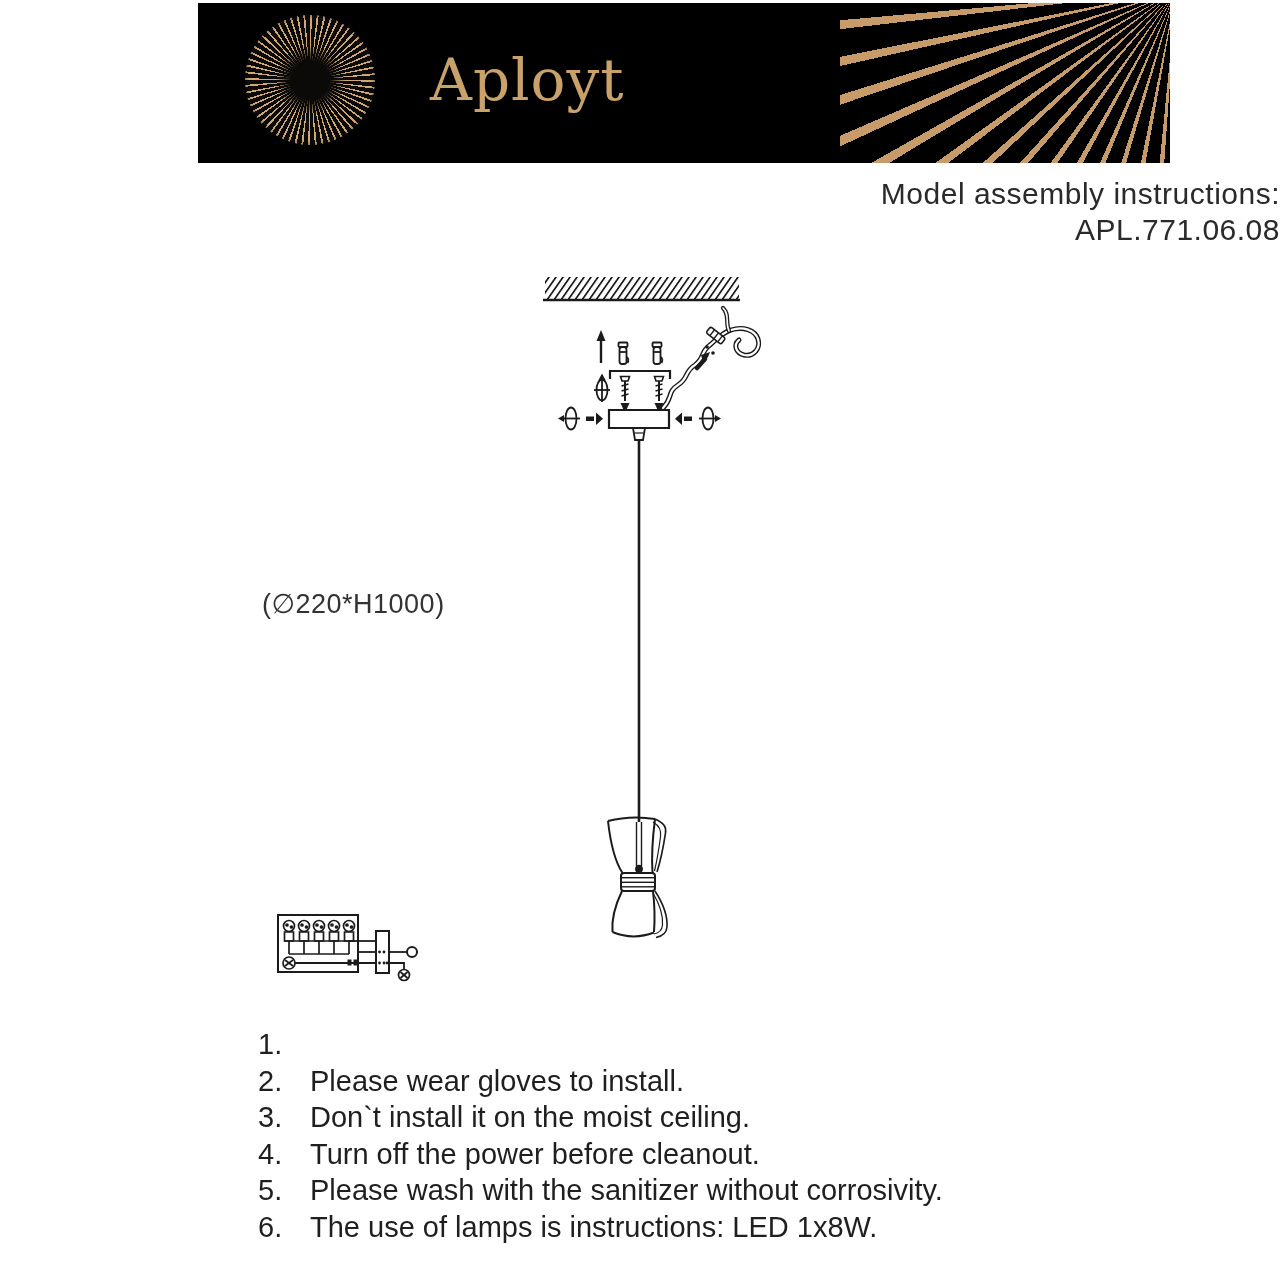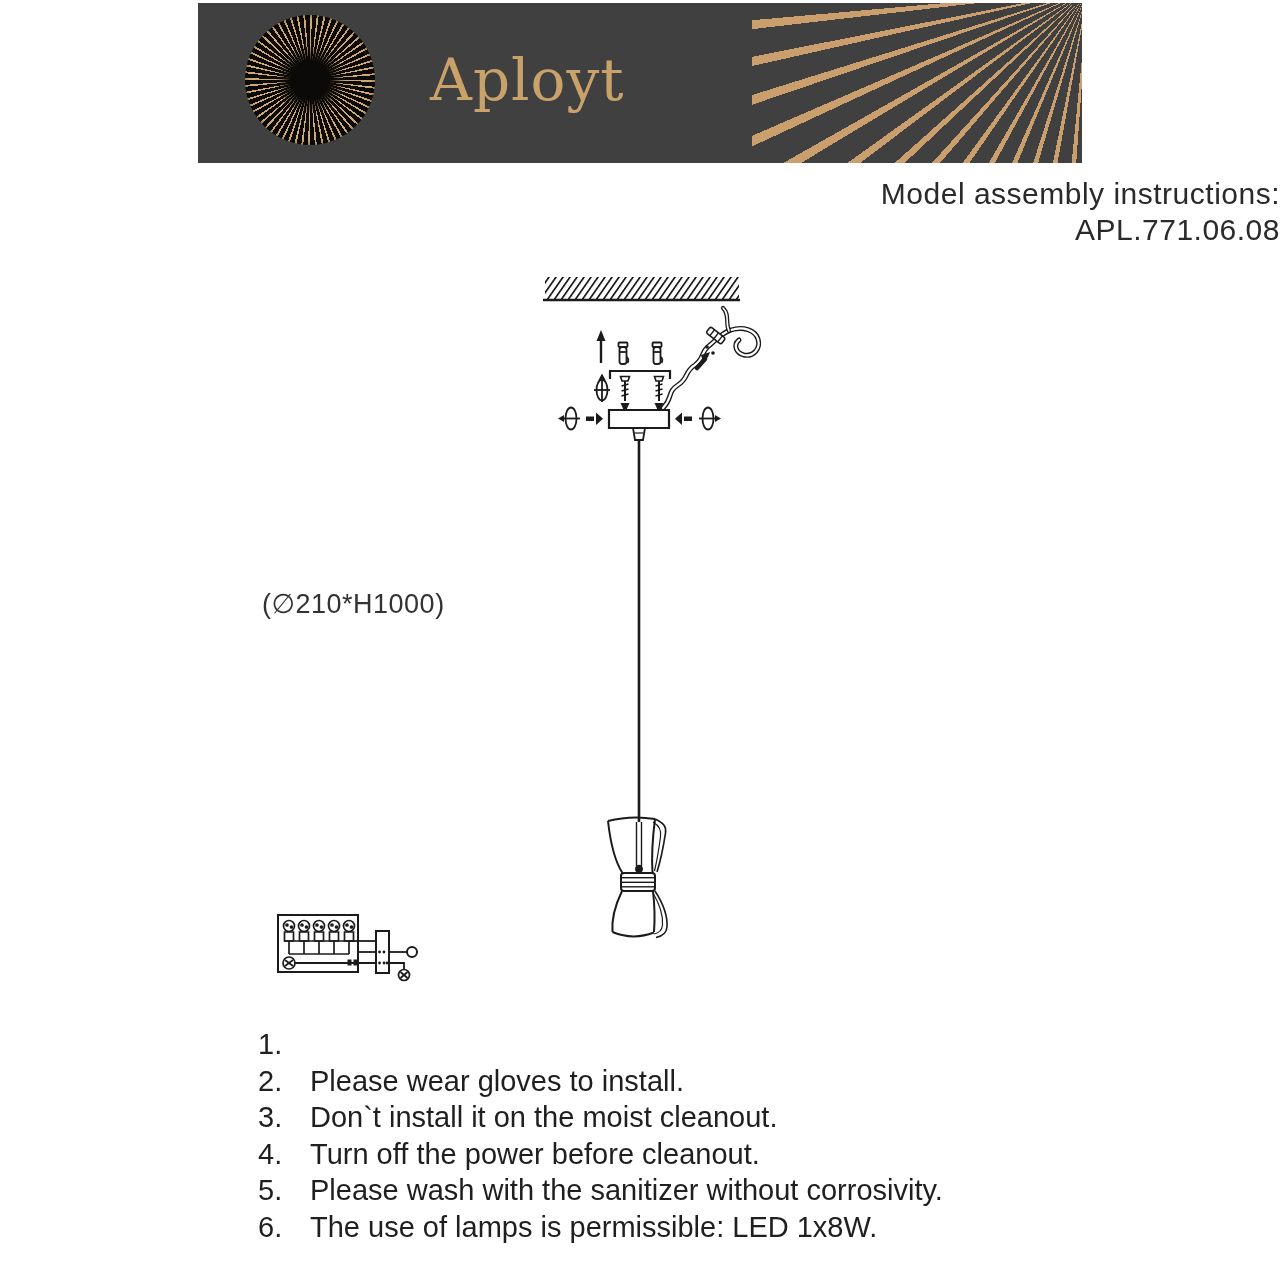--- a/index.html
+++ b/index.html
@@ -2,22 +2,22 @@
 <html><head>
 <meta charset="utf-8">
 <style>
   html,body{margin:0;padding:0;background:#ffffff;}
   .page{
     position:relative;width:1280px;height:1280px;background:#ffffff;
     font-family:"Liberation Sans",sans-serif;color:#222;overflow:hidden;
   }
   
   .banner{
-    position:absolute;left:198px;top:3px;width:884px;height:160px;
-    background:#404040;overflow:hidden;
+    position:absolute;left:198px;top:3px;width:972px;height:160px;
+    background:#000000;overflow:hidden;
   }
   .rays{
     position:absolute;right:0;top:0;width:330px;height:160px;
     background:repeating-conic-gradient(from 178deg at 102% -8%,
       #d2a46f 0deg 1.5deg, rgba(0,0,0,0) 1.5deg 6.1deg);
     opacity:.95;
   }
   .sunburst{
     position:absolute;left:47px;top:12px;width:130px;height:130px;border-radius:50%;
     background:repeating-conic-gradient(#cfa872 0deg 1.7deg, #0b0a08 1.7deg 6deg);
@@ -56,21 +56,21 @@
     <div class="rays"></div>
     <div class="sunburst"></div>
     <div class="brand">Aployt</div>
   </div>
 
   <div class="title-wrap">
     <div class="title-line">Model assembly instructions:</div>
     <div class="title-line">APL.771.06.08</div>
   </div>
 
-  <div class="dim-label">(∅210*H1000)</div>
+  <div class="dim-label">(∅220*H1000)</div>
 
   <svg class="diagram-svg" viewBox="540 260 250 700">
     <defs>
       <pattern id="hatch" width="7" height="23" patternUnits="userSpaceOnUse" patternTransform="skewX(-35)">
         <rect x="0" y="0" width="2.1" height="23" fill="#1b1b1b"></rect>
       </pattern>
     </defs>
 
     <g>
       <rect x="545" y="277" width="194" height="22" fill="url(#hatch)"></rect>
@@ -278,29 +278,29 @@
   <div class="list">
     <div class="row">
       <span class="num">1.</span>
     </div>
     <div class="row">
       <span class="num">2.</span>
       <span class="txt">Please wear gloves to install.</span>
     </div>
     <div class="row">
       <span class="num">3.</span>
-      <span class="txt">Don`t install it on the moist cleanout.</span>
+      <span class="txt">Don`t install it on the moist ceiling.</span>
     </div>
     <div class="row">
       <span class="num">4.</span>
       <span class="txt">Turn off the power before cleanout.</span>
     </div>
     <div class="row">
       <span class="num">5.</span>
       <span class="txt">Please wash with the sanitizer without corrosivity.</span>
     </div>
     <div class="row">
       <span class="num">6.</span>
-      <span class="txt">The use of lamps is permissible: LED 1x8W.</span>
+      <span class="txt">The use of lamps is instructions: LED 1x8W.</span>
     </div>
   </div>
 
 </div>
 
 </body></html>

